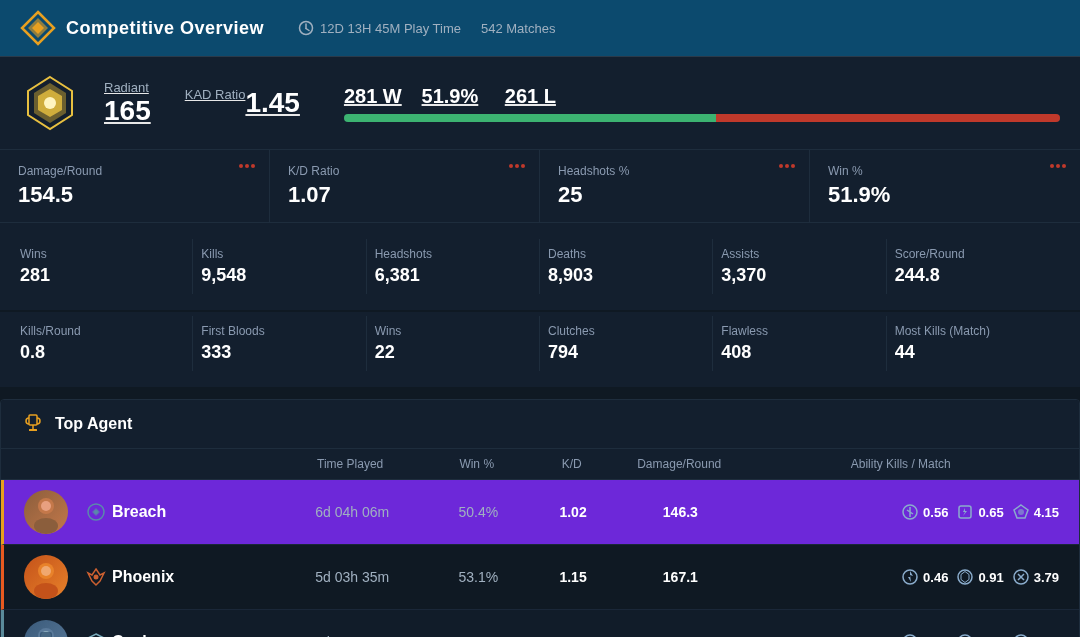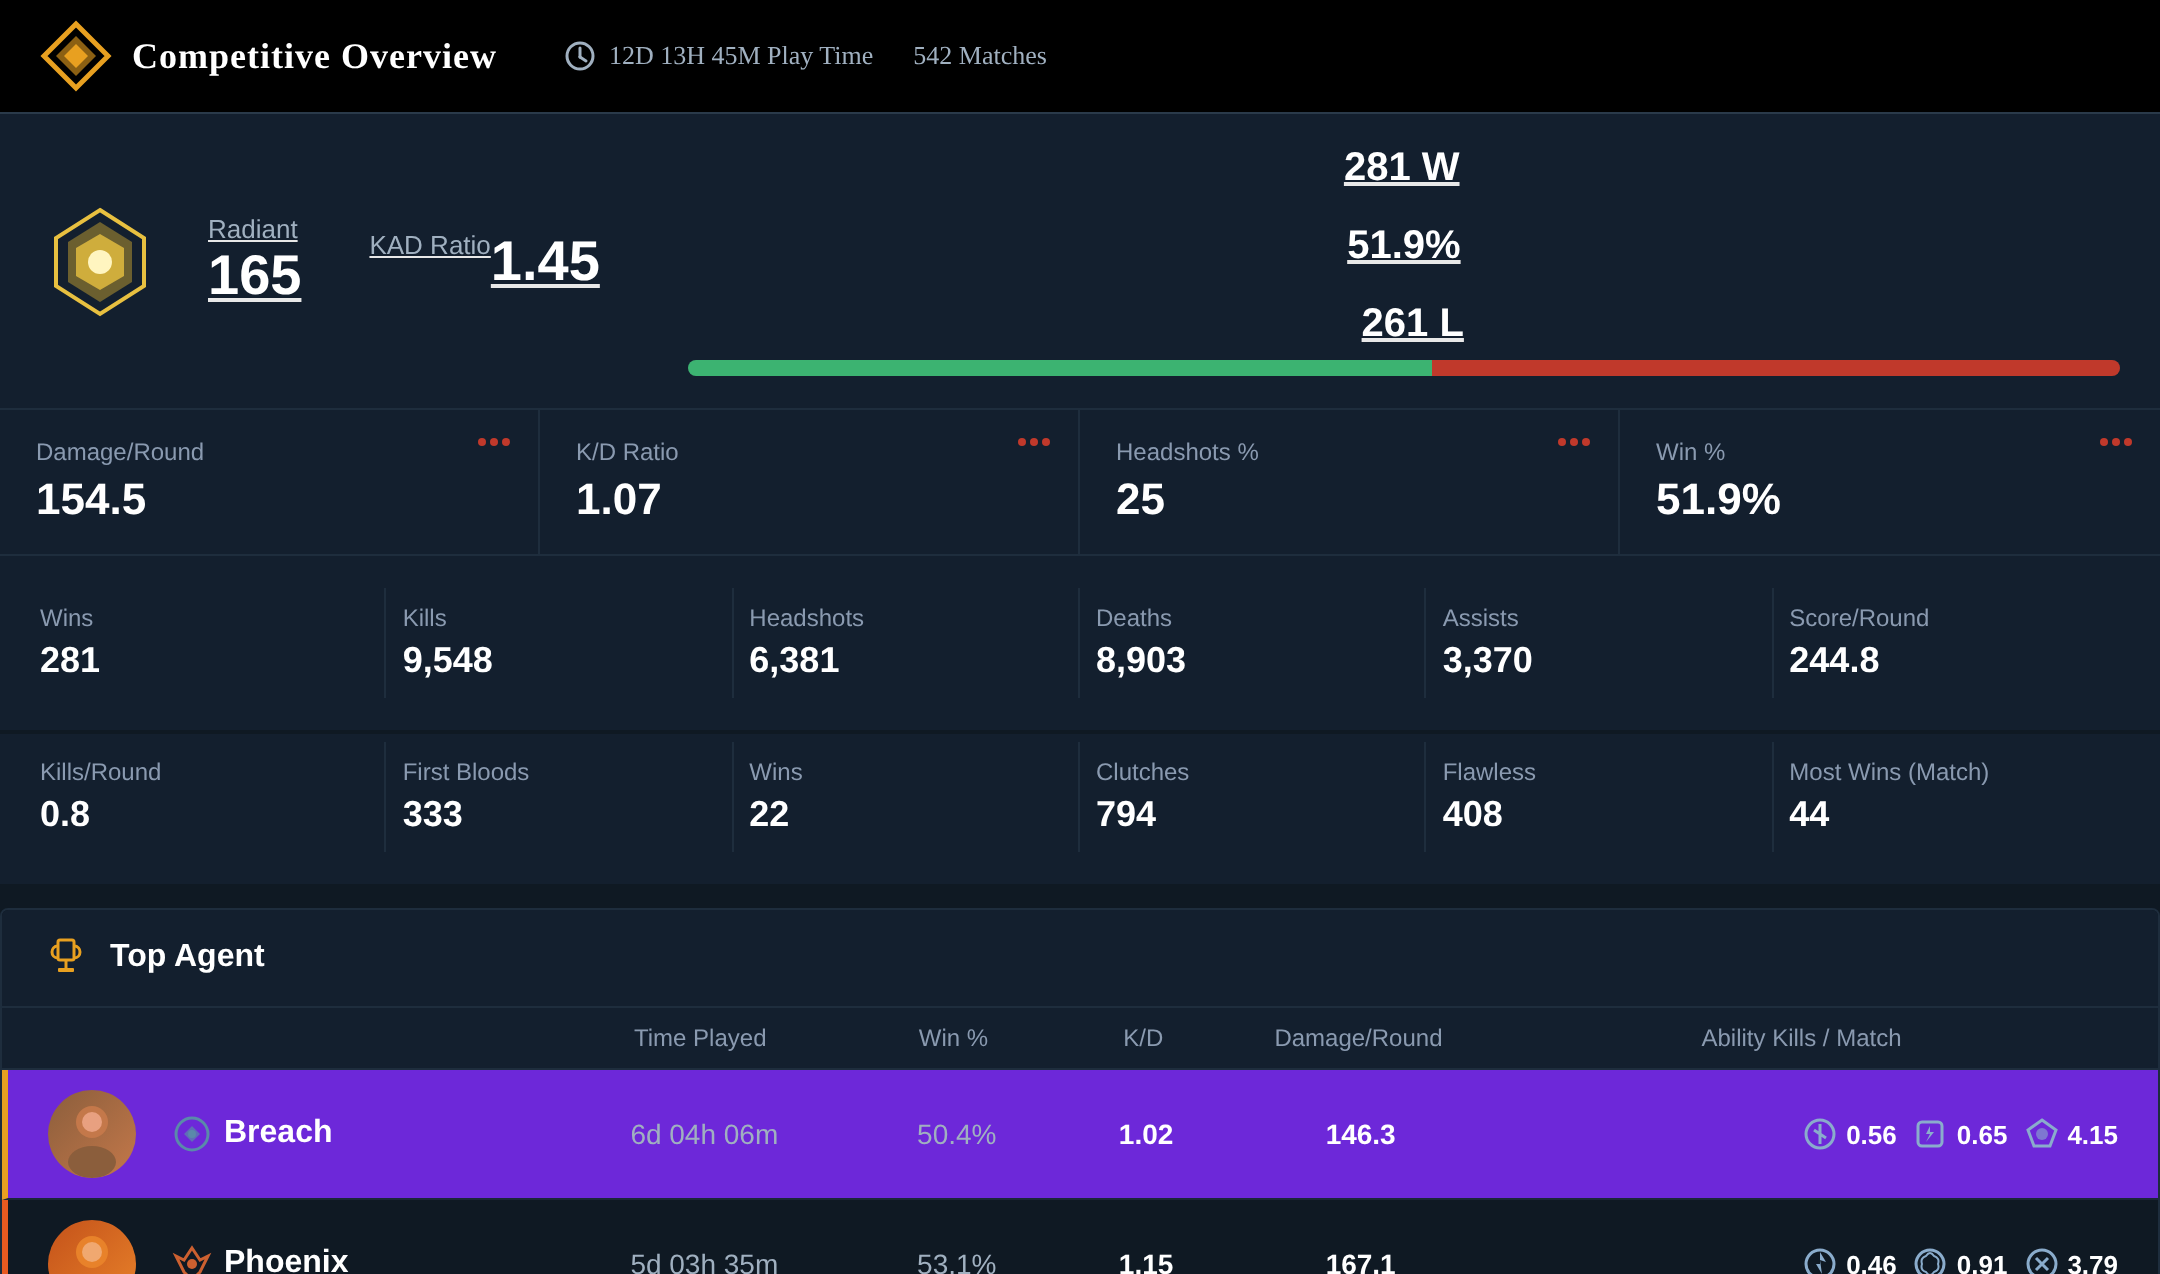--- a/index.html
+++ b/index.html
@@ -7,27 +7,26 @@
       background: #0f1923;
       color: #e8e8e8;
       font-family: 'Arial', sans-serif;
       width: 1080px;
       min-height: 637px;
       overflow: hidden;
     }
 
     
     .header {
-      background: #000000;
+      background: #0c4a6e;
       display: flex;
       align-items: center;
       padding: 10px 20px;
       gap: 24px;
       border-bottom: 1px solid #2a3a4a;
-      font-family: Liberation Serif, serif;
     }
     .header-logo {
       display: flex;
       align-items: center;
       gap: 10px;
     }
     .logo-diamond {
       width: 36px;
       height: 36px;
     }
@@ -99,24 +98,23 @@
       font-size: 28px;
       font-weight: bold;
       color: #ffffff;
     }
     .win-loss-section {
       flex: 1;
       margin-left: 20px;
     }
     .win-loss-row {
       display: flex;
-      align-items: center;
+      align-items: flex-start;
       gap: 16px;
       margin-bottom: 6px;
-      flex-direction: column;
     }
     .wins-text {
       font-size: 20px;
       font-weight: bold;
       color: #ffffff;
       min-width: 60px;
     }
     .win-pct {
       font-size: 20px;
       font-weight: bold;
@@ -460,21 +458,21 @@
   </div>
   <div class="grid-stat-item">
     <div class="grid-stat-label">Clutches</div>
     <div class="grid-stat-value">794</div>
   </div>
   <div class="grid-stat-item">
     <div class="grid-stat-label">Flawless</div>
     <div class="grid-stat-value">408</div>
   </div>
   <div class="grid-stat-item">
-    <div class="grid-stat-label">Most Wins (Match)</div>
+    <div class="grid-stat-label">Most Kills (Match)</div>
     <div class="grid-stat-value">44</div>
   </div>
 </div>
 
 <div class="top-agent-section">
   <div class="top-agent-header">
     <svg class="trophy-icon" viewBox="0 0 24 24">
       <rect x="8" y="3" width="8" height="10" rx="1" fill="none" stroke="#e8a020" stroke-width="1.5"></rect>
       <path d="M8 6 C4 6 4 12 8 12" fill="none" stroke="#e8a020" stroke-width="1.5"></path>
       <path d="M16 6 C20 6 20 12 16 12" fill="none" stroke="#e8a020" stroke-width="1.5"></path>

